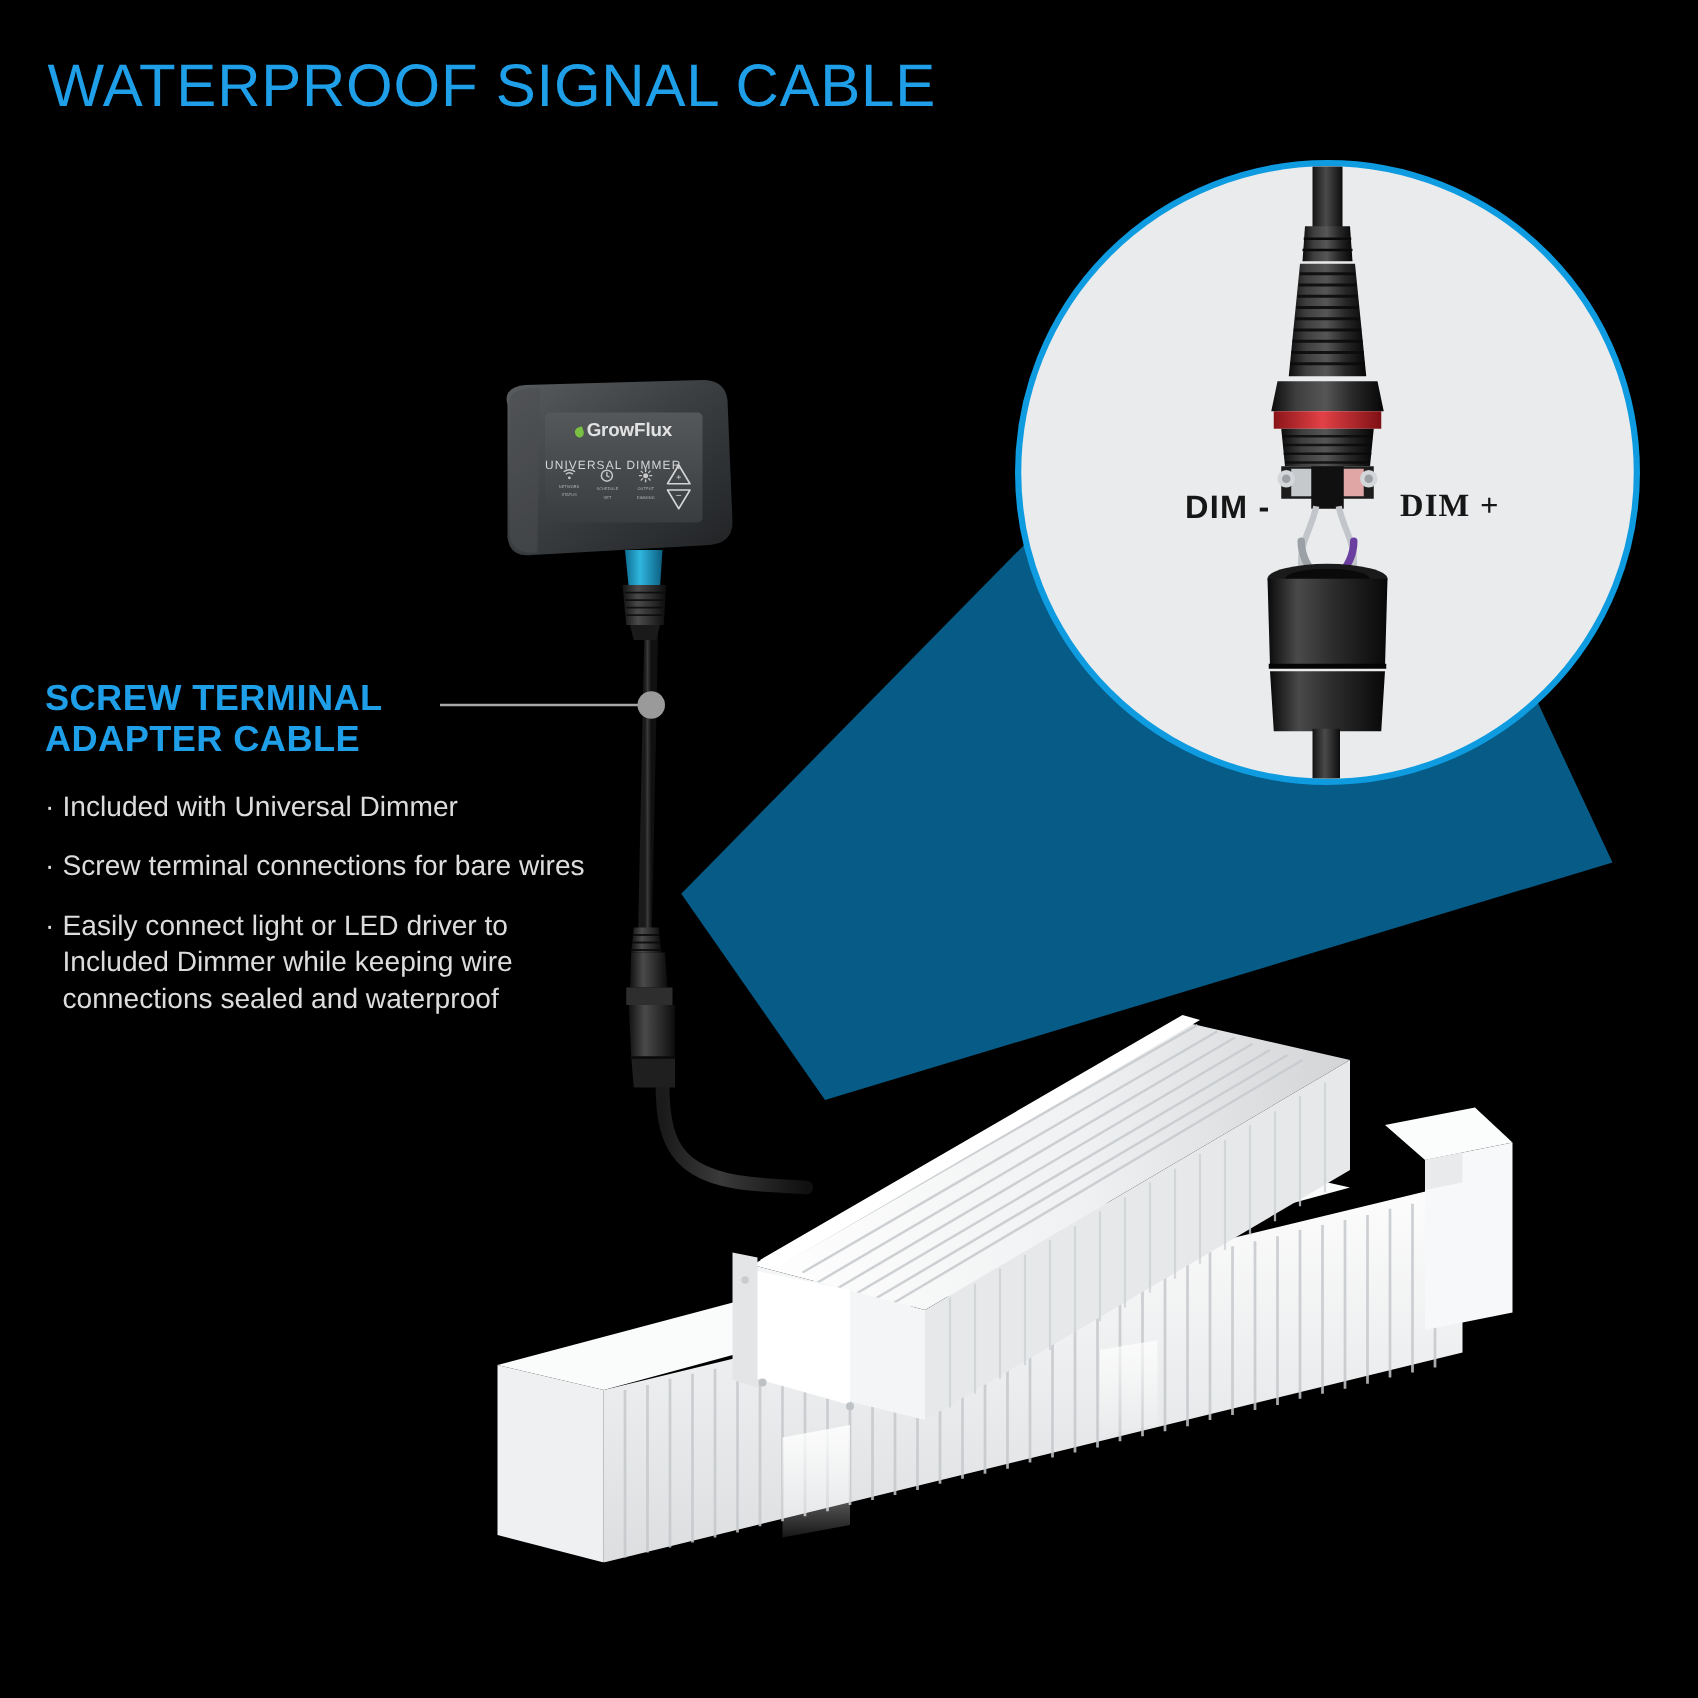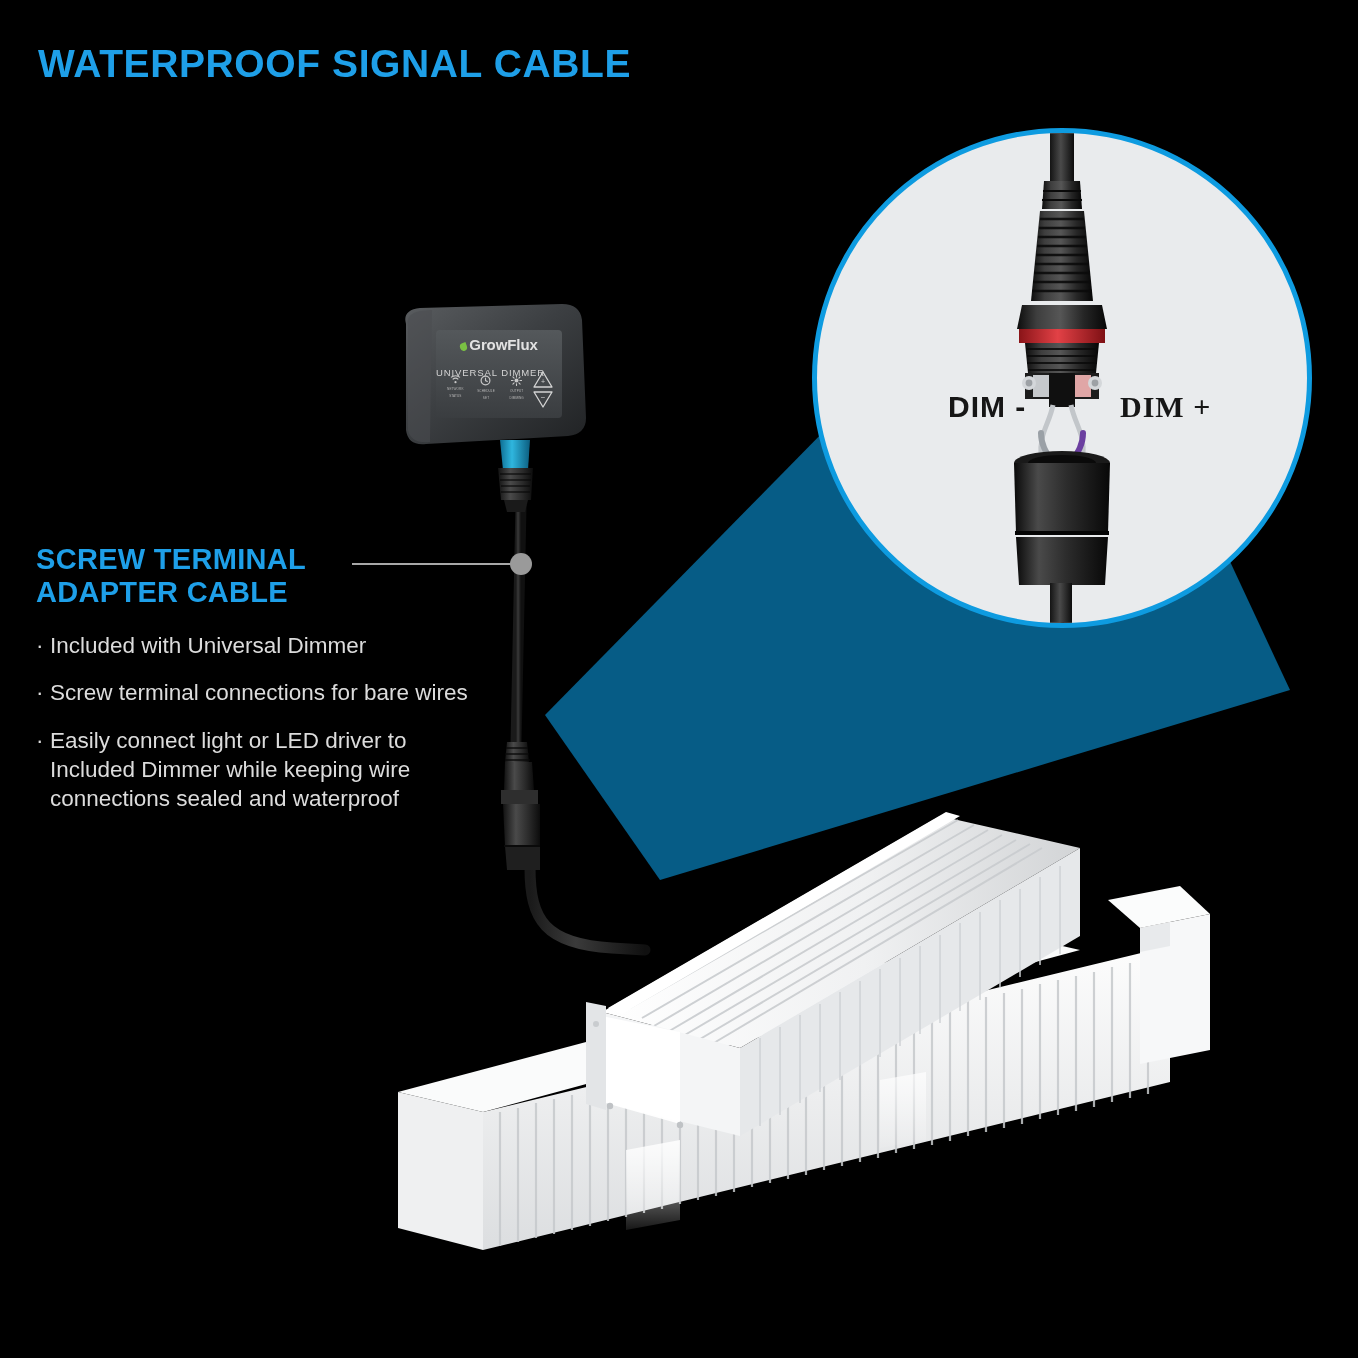--- a/index.html
+++ b/index.html
@@ -9,22 +9,22 @@
     position:relative;
     overflow:hidden;
     font-family:"Liberation Sans", sans-serif;
     background:#000;
   }
 
   
   #page-title {
     position:absolute;
     left:38px; top:42px;
-    font-size:39px;
-    font-weight:bold;
+    font-size:48px;
+    font-weight:normal;
     letter-spacing:0.6px;
     color:#1E9FE8;
     white-space:nowrap;
   }
 
   
   #callout-block {
     position:absolute;
     left:36px; top:543px;
     width:440px;
@@ -88,21 +88,21 @@
     background:#E9EBED;
     border:5px solid #0E9BE0;
     overflow:hidden;
   }
 
   
   .mag-inner { position:absolute; left:0; top:0; width:490px; height:490px; }
 
   #dim-minus-label, #dim-plus-label {
     position:absolute;
-    font-size:30px;
+    font-size:26px;
     font-weight:bold;
     color:#161616;
     letter-spacing:1px;
     white-space:nowrap;
   }
   #dim-minus-label { left:948px; top:390px; }
   #dim-plus-label  { left:1120px; top:390px;font-family:Liberation Serif, serif; }
 
   
   #dimmer-device {

